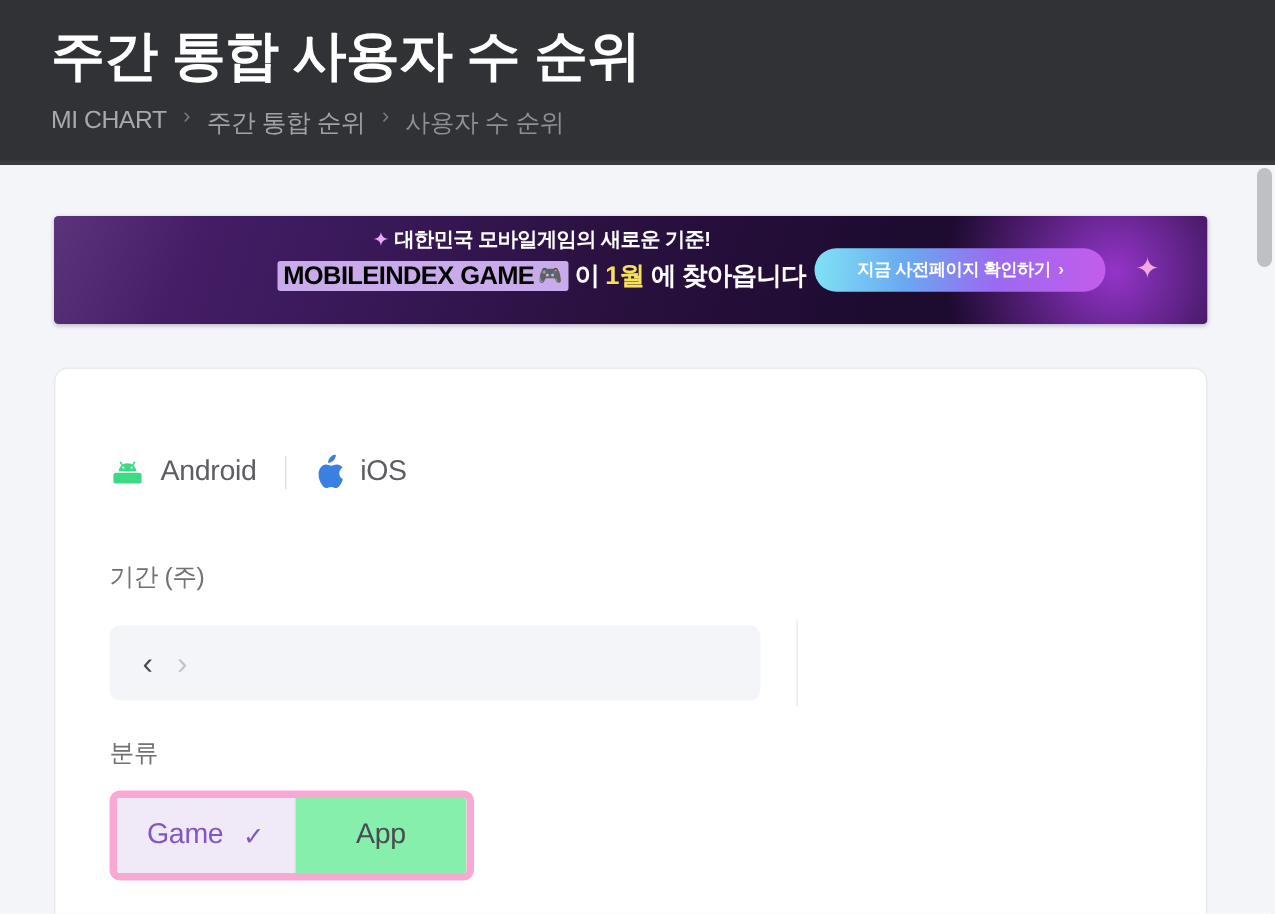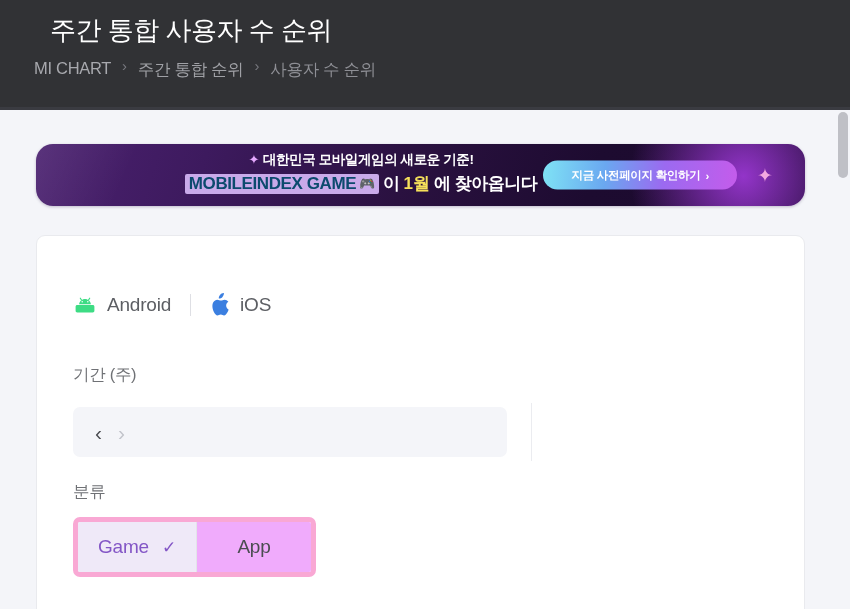--- a/index.html
+++ b/index.html
@@ -25,25 +25,24 @@
   }
   .header::after {
     content: "";
     position: absolute;
     left: 0; right: 0; bottom: 0;
     height: 3px;
     background: #3a3b41;
   }
   .page-title {
     color: #ffffff;
-    font-size: 26px;
-    font-weight: normal;
+    font-size: 36px;
+    font-weight: bold;
     letter-spacing: -0.5px;
     line-height: 1.25;
-    margin-left: 16px;
   }
   .breadcrumb {
     margin-top: 12px;
     display: flex;
     gap: 11px;
     color: #9b9ca1;
     font-size: 16.5px;
     letter-spacing: -0.3px;
   }
   .crumb { color: #a0a1a6; white-space: nowrap; }
@@ -57,22 +56,22 @@
   }
 
   
   .content {
     padding: 34px 45px 0 36px;
   }
 
   
   .promo {
     position: relative;
-    height: 62px;
-    border-radius: 17px;
+    height: 72px;
+    border-radius: 3px;
     overflow: hidden;
     background:
       radial-gradient(circle at 92% 52%, rgba(168,60,228,0.85) 0%, rgba(168,60,228,0) 16%),
       linear-gradient(108deg, #4b2170 0%, #3d1a5e 22%, #2a1140 48%, #1d0b30 72%, #1b0a2e 100%);
     display: flex;
     align-items: center;
     box-shadow: 0 1px 3px rgba(40,20,70,0.25);
   }
   .promo-streak {
     position: absolute;
@@ -104,21 +103,21 @@
   .promo-line2 {
     margin-top: 3px;
     display: flex;
     align-items: center;
     justify-content: center;
     gap: 4px;
     white-space: nowrap;
   }
   .promo-chip {
     background: #c9aaea;
-    color: #0c4a6e;
+    color: #000000;
     font-size: 17px;
     font-weight: bold;
     letter-spacing: -0.4px;
     padding: 0 4px;
     border-radius: 2px;
     display: inline-flex;
     align-items: center;
     gap: 3px;
   }
   .promo-gamepad { font-size: 13px; }
@@ -264,21 +263,21 @@
     border: 5px solid #f9a8d4;
     border-radius: 7px;
     overflow: hidden;
     background: #ffffff;
   }
   .seg {
     height: 50px;
     min-width: 114px;
     padding: 0 20px;
     border: none;
-    background: #f0abfc;
+    background: #86efac;
     font-family: inherit;
     font-size: 19px;
     letter-spacing: -0.2px;
     color: #4a4c51;
     cursor: pointer;
     display: flex;
     align-items: center;
     justify-content: center;
     gap: 13px;
   }

